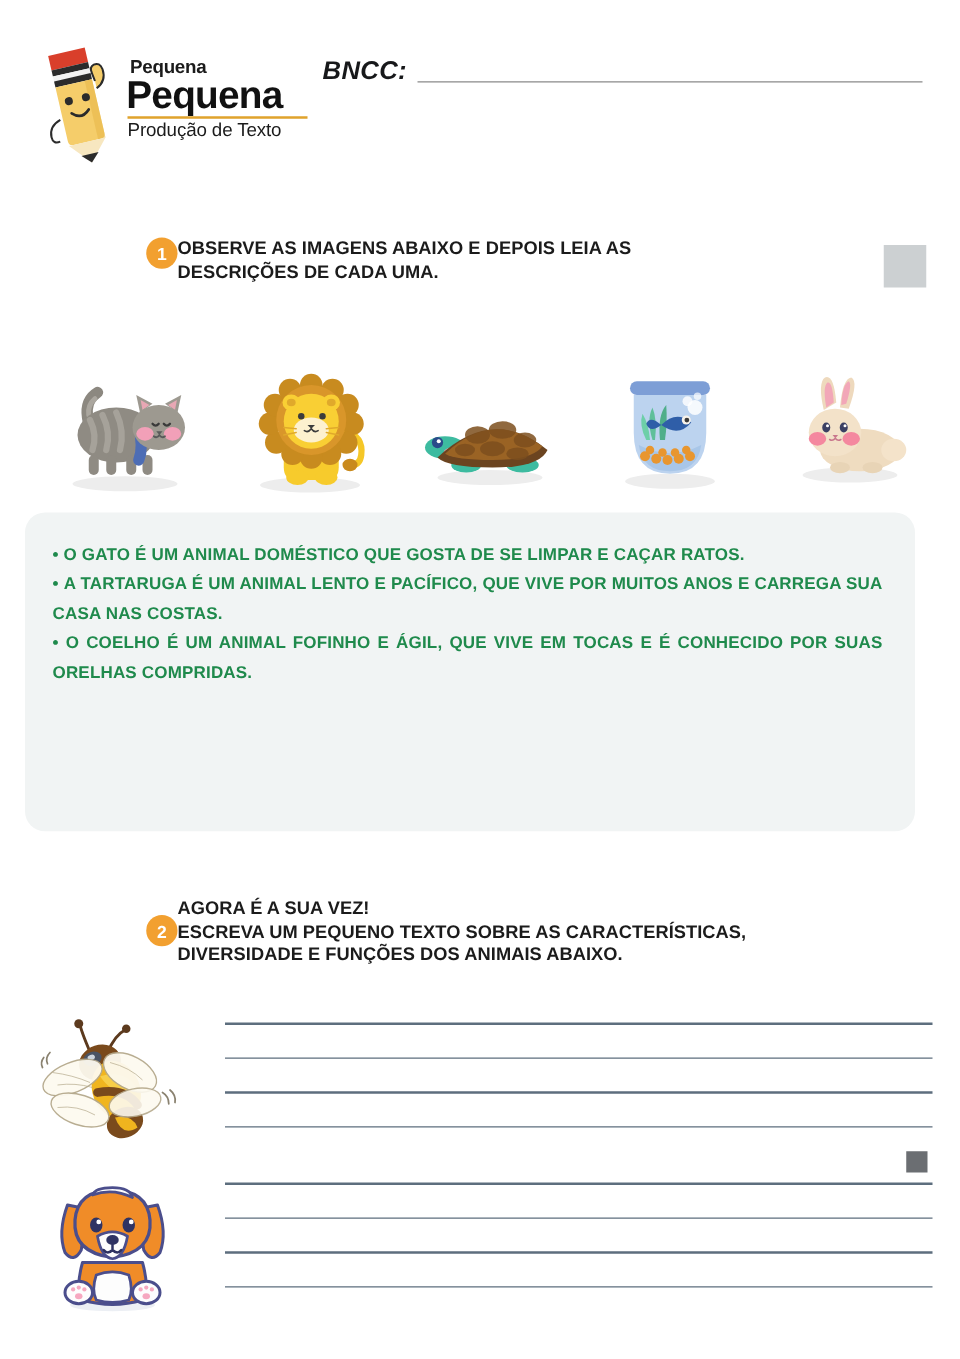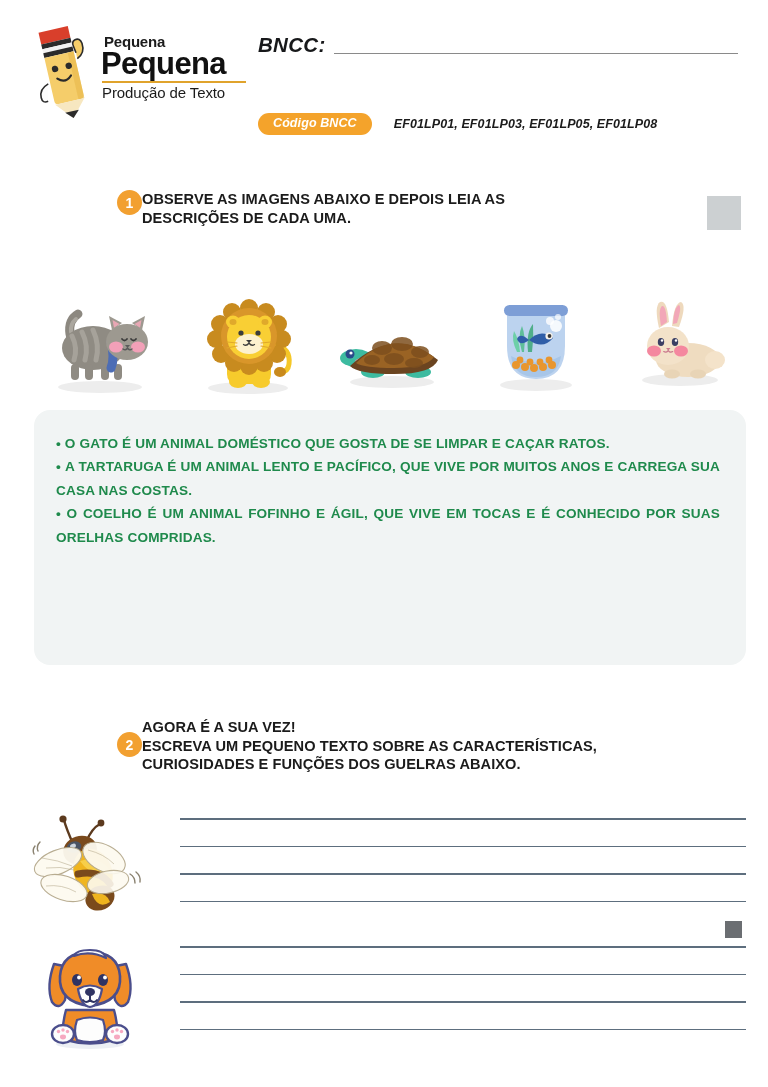--- a/index.html
+++ b/index.html
@@ -11,21 +11,21 @@
     width: 768px;
     height: 1087px;
     position: relative;
     font-family: "Liberation Sans", sans-serif;
     overflow: hidden;
   }
 
   
   .header {
     position: absolute;
-    left: 0; top: 0;
+    left: 0; top: 12px;
     width: 704px; height: 160px;
   }
   .logo-block {
     position: absolute;
     left: 28px; top: 22px;
     width: 222px; height: 100px;
   }
   .logo-pencil {
     position: absolute;
     left: 0; top: 0;
@@ -177,21 +177,21 @@
   }
   .animal-cell {
     width: 132px; height: 110px;
     position: relative;
   }
   .animal-cell svg { display: block; }
 
   
   .desc-panel {
     position: absolute;
-    left: 34px; top: 410px;
+    left: 20px; top: 410px;
     width: 712px; height: 255px;
     background: #f1f4f4;
     border-radius: 16px;
     box-sizing: border-box;
     padding: 22px 26px 20px 22px;
   }
   .desc-list {
     margin: 0; padding: 0;
     list-style: none;
   }
@@ -270,24 +270,20 @@
     </div>
   </div>
 
   <div class="fields">
     <div class="field-row">
       <span class="field-label">BNCC:</span>
       <span class="field-line"></span>
     </div>
   </div>
 
-  <div class="bncc-row">
-    <span class="bncc-badge">Código BNCC</span>
-    <span class="bncc-codes">EF01LP01, EF01LP03, EF01LP05, EF01LP08</span>
-  </div>
 </div>
 
 <div class="step" id="step1">
   <div class="step-badge">1</div>
   <div class="step-text">OBSERVE AS IMAGENS ABAIXO E DEPOIS LEIA AS
 DESCRIÇÕES DE CADA UMA.</div>
 </div>
 <div class="gray-square-light"></div>
 
 <div class="animal-strip">
@@ -443,21 +439,21 @@
     <li class="desc-item">O GATO É UM ANIMAL DOMÉSTICO QUE GOSTA DE SE LIMPAR E CAÇAR RATOS.</li>
     <li class="desc-item">A TARTARUGA É UM ANIMAL LENTO E PACÍFICO, QUE VIVE POR MUITOS ANOS E CARREGA SUA CASA NAS COSTAS.</li>
     <li class="desc-item">O COELHO É UM ANIMAL FOFINHO E ÁGIL, QUE VIVE EM TOCAS E É CONHECIDO POR SUAS ORELHAS COMPRIDAS.</li>
   </ul>
 </div>
 
 <div class="step" id="step2">
   <div class="step-badge">2</div>
   <div class="step-text">AGORA É A SUA VEZ!
 ESCREVA UM PEQUENO TEXTO SOBRE AS CARACTERÍSTICAS,
-CURIOSIDADES E FUNÇÕES DOS GUELRAS ABAIXO.</div>
+DIVERSIDADE E FUNÇÕES DOS ANIMAIS ABAIXO.</div>
 </div>
 
 <div class="write-block" id="write-bee">
   <div class="write-thumb">
     <svg viewBox="0 0 120 118" width="120" height="118">
       <path d="M44 40 q-8 -18 -10 -26" stroke="#5c3a1e" stroke-width="2.4" fill="none" stroke-linecap="round"></path>
       <circle cx="33" cy="13" r="3.6" fill="#5c3a1e"></circle>
       <path d="M56 36 q6 -14 14 -18" stroke="#5c3a1e" stroke-width="2.4" fill="none" stroke-linecap="round"></path>
       <circle cx="71" cy="17" r="3.4" fill="#5c3a1e"></circle>
       <ellipse cx="50" cy="44" rx="17" ry="14" transform="rotate(-18 50 44)" fill="#7a4a1c"></ellipse>

